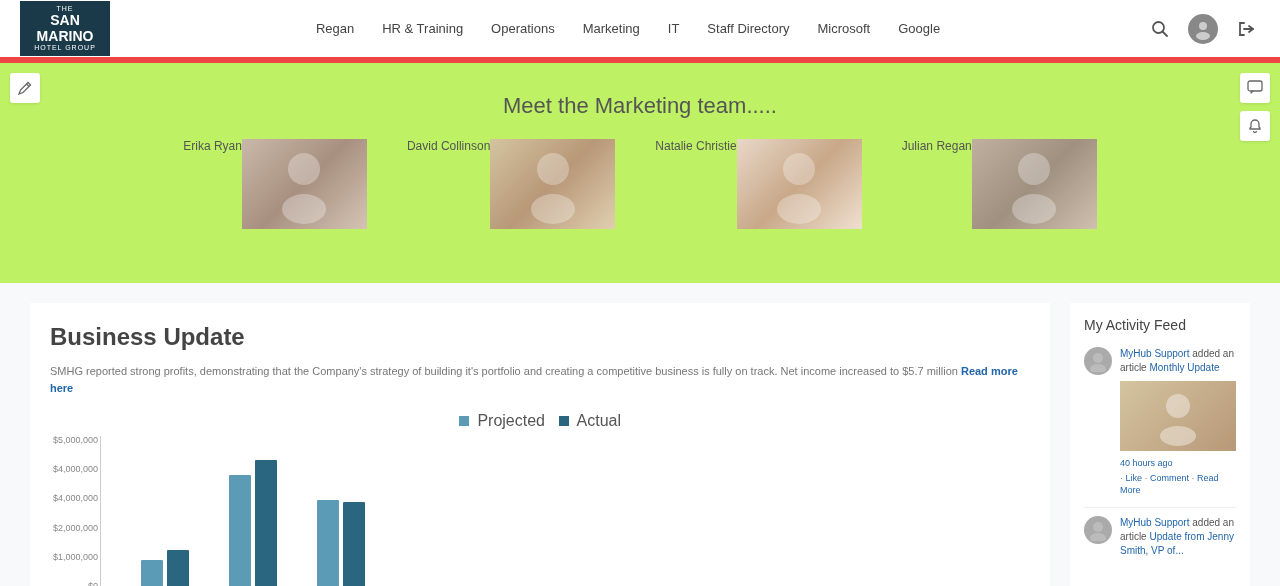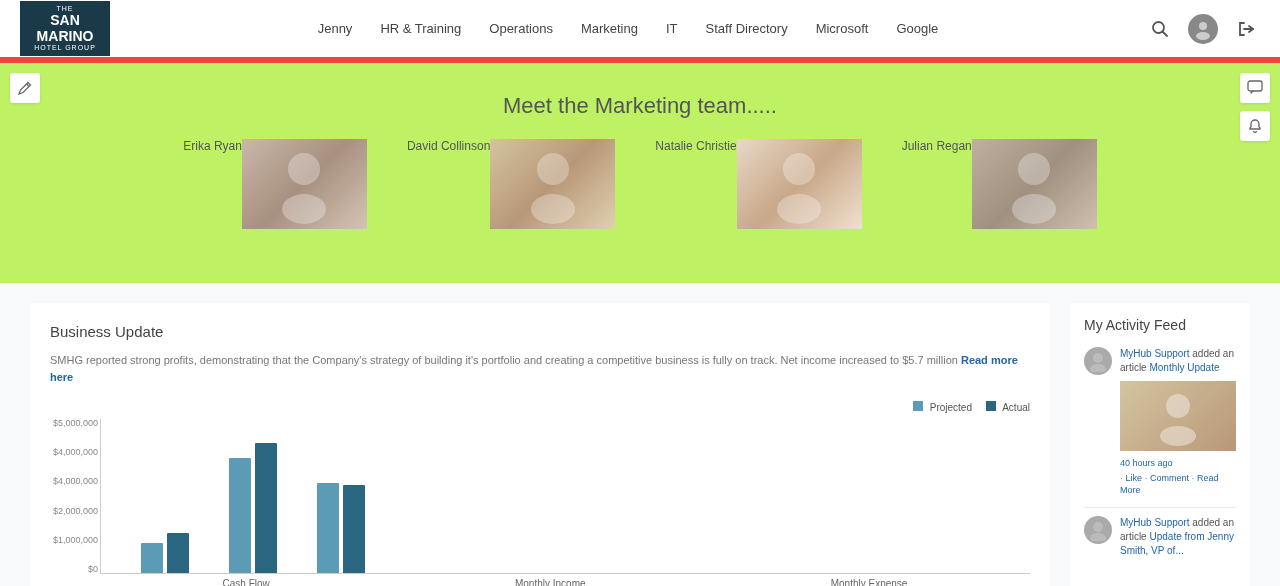--- a/index.html
+++ b/index.html
@@ -173,24 +173,24 @@
       min-height: 300px;
     }
 
     
     .business-update {
       flex: 1;
       background: #fff;
       padding: 20px;
     }
     .section-title {
-      font-size: 15px;
+      font-size: 24px;
       color: #444;
       margin-bottom: 12px;
-      font-weight: normal;
+      font-weight: bold;
     }
     .update-text {
       font-size: 11px;
       color: #777;
       margin-bottom: 4px;
       line-height: 1.5;
     }
     .read-more {
       font-size: 11px;
       color: #2266aa;
@@ -200,23 +200,23 @@
 
     
     .chart-area {
       margin-top: 16px;
       position: relative;
       height: 200px;
     }
     .chart-legend {
       display: flex;
       gap: 14px;
-      justify-content: flex-end;
+      justify-content: center;
       margin-bottom: 6px;
-      font-size: 10px;
+      font-size: 16px;
       color: #555;
     }
     .legend-dot {
       width: 10px;
       height: 10px;
       display: inline-block;
       margin-right: 4px;
     }
     .y-axis {
       position: absolute;
@@ -304,21 +304,21 @@
 <body>
 
 <header class="header">
   <div class="logo">
     <span class="the">THE</span>
     <span class="name">SAN MARINO</span>
     <span class="group">HOTEL GROUP</span>
   </div>
 
   <nav class="nav">
-    <span class="nav-item">Jenny</span>
+    <span class="nav-item">Regan</span>
     <span class="nav-item">HR &amp; Training</span>
     <span class="nav-item">Operations</span>
     <span class="nav-item">Marketing</span>
     <span class="nav-item">IT</span>
     <span class="nav-item">Staff Directory</span>
     <span class="nav-item">Microsoft</span>
     <span class="nav-item">Google</span>
   </nav>
 
   <div class="header-icons">

